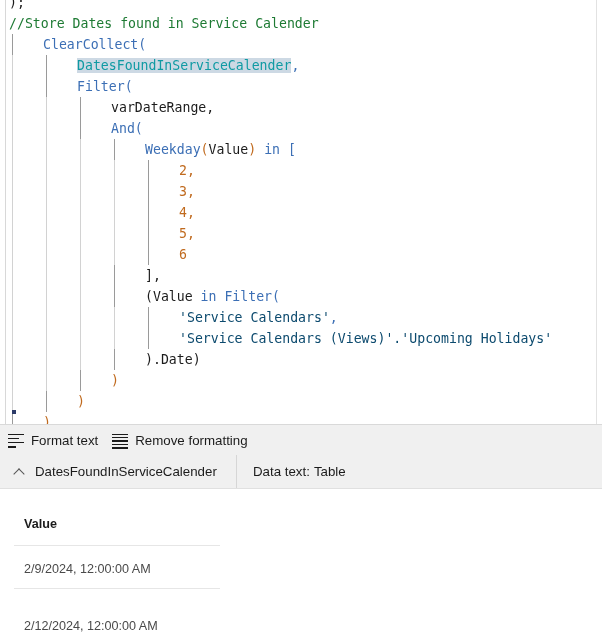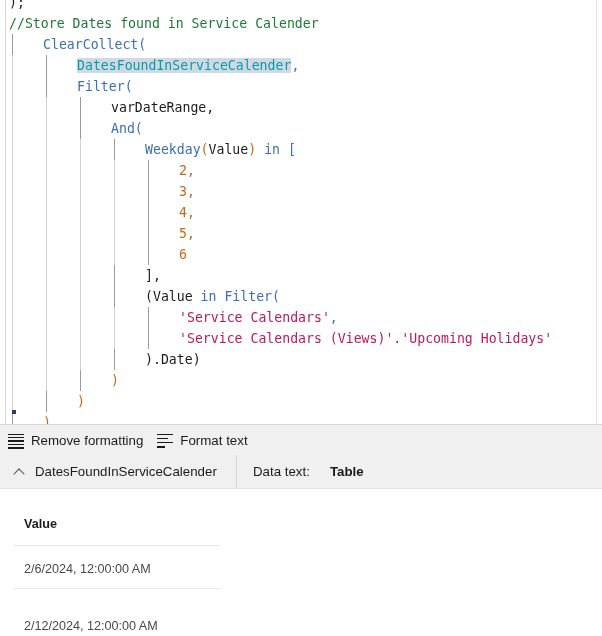--- a/index.html
+++ b/index.html
@@ -58,21 +58,21 @@
     position: absolute;
     width: 1px;
     background: #d2d2d2;
   }
   .guide.active { background: #9a9a9a; }
 
   
   .t-comment  { color: #1d7a33; }
   .t-func     { color: #3c6fb5; }
   .t-ident    { color: #0f9aa3; }
-  .t-str      { color: #be185d; }
+  .t-str      { color: #0c4a6e; }
   .t-num      { color: #c06a1e; }
   .t-plain    { color: #1b1b1b; }
   .t-punct    { color: #3c6fb5; }
   .t-paren2   { color: #c06a1e; }
   .sel        { background: #cdd9e4; }
 
   
   #caret-mark {
     position: absolute;
     left: 12px;
@@ -164,21 +164,21 @@
     font-size: 13.3px;
     color: #1b1b1b;
   }
   #datatype-cell {
     display: flex;
     align-items: center;
     padding-left: 16px;
     font-size: 13.3px;
     color: #1b1b1b;
   }
-  #datatype-value { font-weight: bold; margin-left: 20px; }
+  #datatype-value { font-weight: normal; margin-left: 4px; }
 
   
   #result-table {
     position: absolute;
     left: 0; top: 489px;
     width: 602px;
     height: 147px;
     background: #ffffff;
   }
   #result-table .col-head {
@@ -207,50 +207,50 @@
 
 <div id="editor-pane">
   <div id="editor-left-rule"></div>
   <div id="editor-right-rule"></div>
   <div id="code-layer"><div class="code-line" style="top: -8px; left: 9px;"><span class="t-plain">);</span></div><div class="code-line" style="top: 13px; left: 9px;"><span class="t-comment">//Store Dates found in Service Calender</span></div><div class="guide active" style="left: 12px; top: 34px; height: 21px;"></div><div class="code-line" style="top: 34px; left: 43px;"><span class="t-func">ClearCollect(</span></div><div class="guide" style="left: 12px; top: 55px; height: 21px;"></div><div class="guide active" style="left: 46px; top: 55px; height: 21px;"></div><div class="code-line" style="top: 55px; left: 77px;"><span class="t-ident sel">DatesFoundInServiceCalender</span><span class="t-punct">,</span></div><div class="guide" style="left: 12px; top: 76px; height: 21px;"></div><div class="guide active" style="left: 46px; top: 76px; height: 21px;"></div><div class="code-line" style="top: 76px; left: 77px;"><span class="t-func">Filter(</span></div><div class="guide" style="left: 12px; top: 97px; height: 21px;"></div><div class="guide" style="left: 46px; top: 97px; height: 21px;"></div><div class="guide active" style="left: 80px; top: 97px; height: 21px;"></div><div class="code-line" style="top: 97px; left: 111px;"><span class="t-plain">varDateRange,</span></div><div class="guide" style="left: 12px; top: 118px; height: 21px;"></div><div class="guide" style="left: 46px; top: 118px; height: 21px;"></div><div class="guide active" style="left: 80px; top: 118px; height: 21px;"></div><div class="code-line" style="top: 118px; left: 111px;"><span class="t-func">And(</span></div><div class="guide" style="left: 12px; top: 139px; height: 21px;"></div><div class="guide" style="left: 46px; top: 139px; height: 21px;"></div><div class="guide" style="left: 80px; top: 139px; height: 21px;"></div><div class="guide active" style="left: 114px; top: 139px; height: 21px;"></div><div class="code-line" style="top: 139px; left: 145px;"><span class="t-func">Weekday</span><span class="t-paren2">(</span><span class="t-plain">Value</span><span class="t-paren2">)</span><span class="t-func"> in [</span></div><div class="guide" style="left: 12px; top: 160px; height: 21px;"></div><div class="guide" style="left: 46px; top: 160px; height: 21px;"></div><div class="guide" style="left: 80px; top: 160px; height: 21px;"></div><div class="guide" style="left: 114px; top: 160px; height: 21px;"></div><div class="guide active" style="left: 148px; top: 160px; height: 21px;"></div><div class="code-line" style="top: 160px; left: 179px;"><span class="t-num">2,</span></div><div class="guide" style="left: 12px; top: 181px; height: 21px;"></div><div class="guide" style="left: 46px; top: 181px; height: 21px;"></div><div class="guide" style="left: 80px; top: 181px; height: 21px;"></div><div class="guide" style="left: 114px; top: 181px; height: 21px;"></div><div class="guide active" style="left: 148px; top: 181px; height: 21px;"></div><div class="code-line" style="top: 181px; left: 179px;"><span class="t-num">3,</span></div><div class="guide" style="left: 12px; top: 202px; height: 21px;"></div><div class="guide" style="left: 46px; top: 202px; height: 21px;"></div><div class="guide" style="left: 80px; top: 202px; height: 21px;"></div><div class="guide" style="left: 114px; top: 202px; height: 21px;"></div><div class="guide active" style="left: 148px; top: 202px; height: 21px;"></div><div class="code-line" style="top: 202px; left: 179px;"><span class="t-num">4,</span></div><div class="guide" style="left: 12px; top: 223px; height: 21px;"></div><div class="guide" style="left: 46px; top: 223px; height: 21px;"></div><div class="guide" style="left: 80px; top: 223px; height: 21px;"></div><div class="guide" style="left: 114px; top: 223px; height: 21px;"></div><div class="guide active" style="left: 148px; top: 223px; height: 21px;"></div><div class="code-line" style="top: 223px; left: 179px;"><span class="t-num">5,</span></div><div class="guide" style="left: 12px; top: 244px; height: 21px;"></div><div class="guide" style="left: 46px; top: 244px; height: 21px;"></div><div class="guide" style="left: 80px; top: 244px; height: 21px;"></div><div class="guide" style="left: 114px; top: 244px; height: 21px;"></div><div class="guide active" style="left: 148px; top: 244px; height: 21px;"></div><div class="code-line" style="top: 244px; left: 179px;"><span class="t-num">6</span></div><div class="guide" style="left: 12px; top: 265px; height: 21px;"></div><div class="guide" style="left: 46px; top: 265px; height: 21px;"></div><div class="guide" style="left: 80px; top: 265px; height: 21px;"></div><div class="guide active" style="left: 114px; top: 265px; height: 21px;"></div><div class="code-line" style="top: 265px; left: 145px;"><span class="t-plain">],</span></div><div class="guide" style="left: 12px; top: 286px; height: 21px;"></div><div class="guide" style="left: 46px; top: 286px; height: 21px;"></div><div class="guide" style="left: 80px; top: 286px; height: 21px;"></div><div class="guide active" style="left: 114px; top: 286px; height: 21px;"></div><div class="code-line" style="top: 286px; left: 145px;"><span class="t-plain">(</span><span class="t-plain">Value</span><span class="t-func"> in </span><span class="t-func">Filter(</span></div><div class="guide" style="left: 12px; top: 307px; height: 21px;"></div><div class="guide" style="left: 46px; top: 307px; height: 21px;"></div><div class="guide" style="left: 80px; top: 307px; height: 21px;"></div><div class="guide" style="left: 114px; top: 307px; height: 21px;"></div><div class="guide active" style="left: 148px; top: 307px; height: 21px;"></div><div class="code-line" style="top: 307px; left: 179px;"><span class="t-str">'Service Calendars'</span><span class="t-punct">,</span></div><div class="guide" style="left: 12px; top: 328px; height: 21px;"></div><div class="guide" style="left: 46px; top: 328px; height: 21px;"></div><div class="guide" style="left: 80px; top: 328px; height: 21px;"></div><div class="guide" style="left: 114px; top: 328px; height: 21px;"></div><div class="guide active" style="left: 148px; top: 328px; height: 21px;"></div><div class="code-line" style="top: 328px; left: 179px;"><span class="t-str">'Service Calendars (Views)'.'Upcoming Holidays'</span></div><div class="guide" style="left: 12px; top: 349px; height: 21px;"></div><div class="guide" style="left: 46px; top: 349px; height: 21px;"></div><div class="guide" style="left: 80px; top: 349px; height: 21px;"></div><div class="guide active" style="left: 114px; top: 349px; height: 21px;"></div><div class="code-line" style="top: 349px; left: 145px;"><span class="t-plain">).Date)</span></div><div class="guide" style="left: 12px; top: 370px; height: 21px;"></div><div class="guide" style="left: 46px; top: 370px; height: 21px;"></div><div class="guide active" style="left: 80px; top: 370px; height: 21px;"></div><div class="code-line" style="top: 370px; left: 111px;"><span class="t-paren2">)</span></div><div class="guide" style="left: 12px; top: 391px; height: 21px;"></div><div class="guide active" style="left: 46px; top: 391px; height: 21px;"></div><div class="code-line" style="top: 391px; left: 77px;"><span class="t-paren2">)</span></div><div class="guide active" style="left: 12px; top: 412px; height: 21px;"></div><div class="code-line" style="top: 412px; left: 43px;"><span class="t-paren2">)</span></div></div>
   <div id="caret-mark"></div>
 </div>
 
 <div id="format-toolbar">
   <div class="tool-btn">
+    <span class="ic-format">
+        <i></i>
+        <i></i>
+        <i></i>
+        <i></i>
+      </span>
+    <span class="lbl">Format text</span>
+  </div>
+  <div class="tool-btn">
     <span class="ic-remove">
         <i></i>
         <i></i>
         <i></i>
         <i></i>
         <i></i>
       </span>
     <span class="lbl">Remove formatting</span>
-  </div>
-  <div class="tool-btn">
-    <span class="ic-format">
-        <i></i>
-        <i></i>
-        <i></i>
-        <i></i>
-      </span>
-    <span class="lbl">Format text</span>
   </div>
 </div>
 
 <div id="result-header">
   <div id="result-name-cell">
     <span id="chevron-up-icon"></span>
     <span id="result-name-label">DatesFoundInServiceCalender</span>
   </div>
   <div id="datatype-cell">
     <span>Data text:</span>
     <span id="datatype-value">Table</span>
   </div>
 </div>
 
 <div id="result-table">
     <div class="col-head" style="left: 24px;">Value</div>
     <div class="row-div" style="top: 56px;"></div>
-    <div class="cell" style="left: 24px; top: 73px;">2/6/2024, 12:00:00 AM</div>
+    <div class="cell" style="left: 24px; top: 73px;">2/9/2024, 12:00:00 AM</div>
     <div class="row-div" style="top: 99px;"></div>
     <div class="cell" style="left: 24px; top: 130px;">2/12/2024, 12:00:00 AM</div>
   </div>
 
 </body></html>

